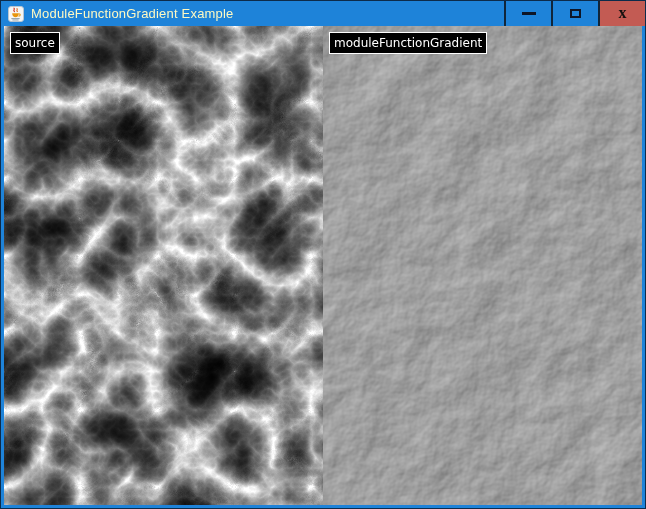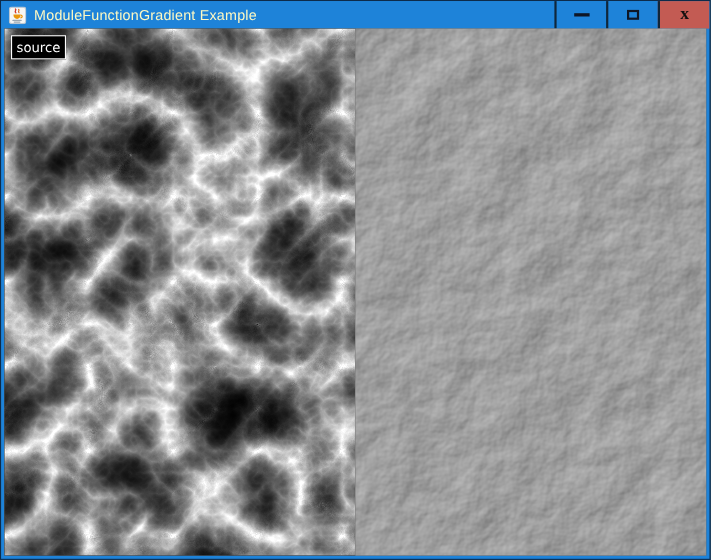--- a/index.html
+++ b/index.html
@@ -107,16 +107,17 @@
         <defs>
           <filter id="fGrad" x="-2%" y="-2%" width="104%" height="104%" color-interpolation-filters="sRGB">
             <feTurbulence type="fractalNoise" baseFrequency="0.018 0.018" numOctaves="5" seed="4" result="n"></feTurbulence>
             <feDiffuseLighting in="n" surfaceScale="2.6" diffuseConstant="1" lighting-color="#d9d9d9">
               <feDistantLight azimuth="230" elevation="47"></feDistantLight>
             </feDiffuseLighting>
           </filter>
         </defs>
         <rect x="0" y="0" width="319" height="479" fill="#8f8f8f" filter="url(#fGrad)"></rect>
       </svg>
+      <div class="imglabel">moduleFunctionGradient</div>
     </div>
 
   </div>
 </div>
 
 </body></html>

